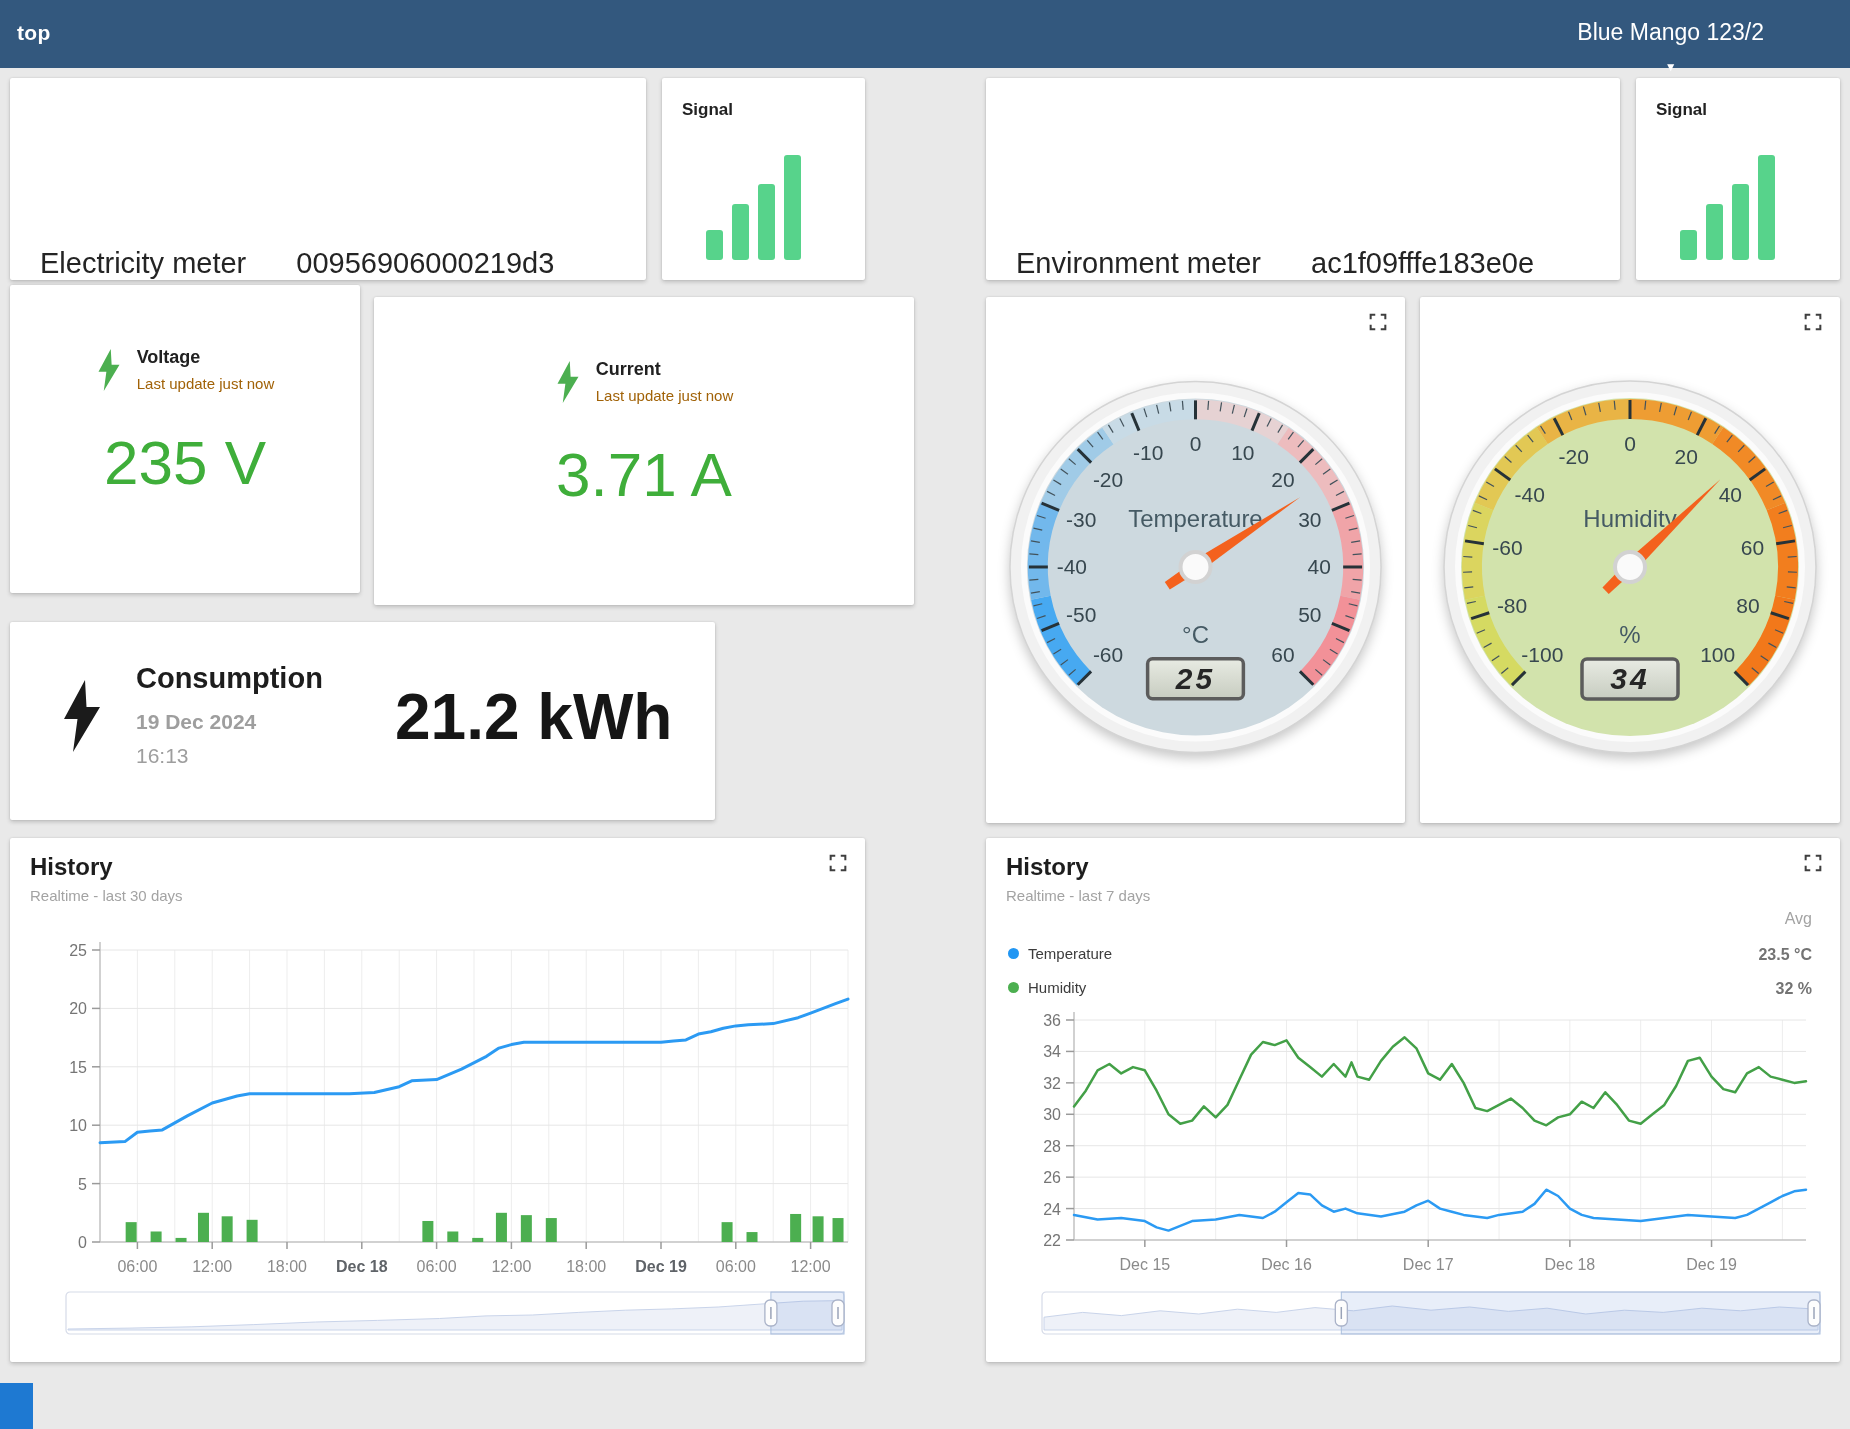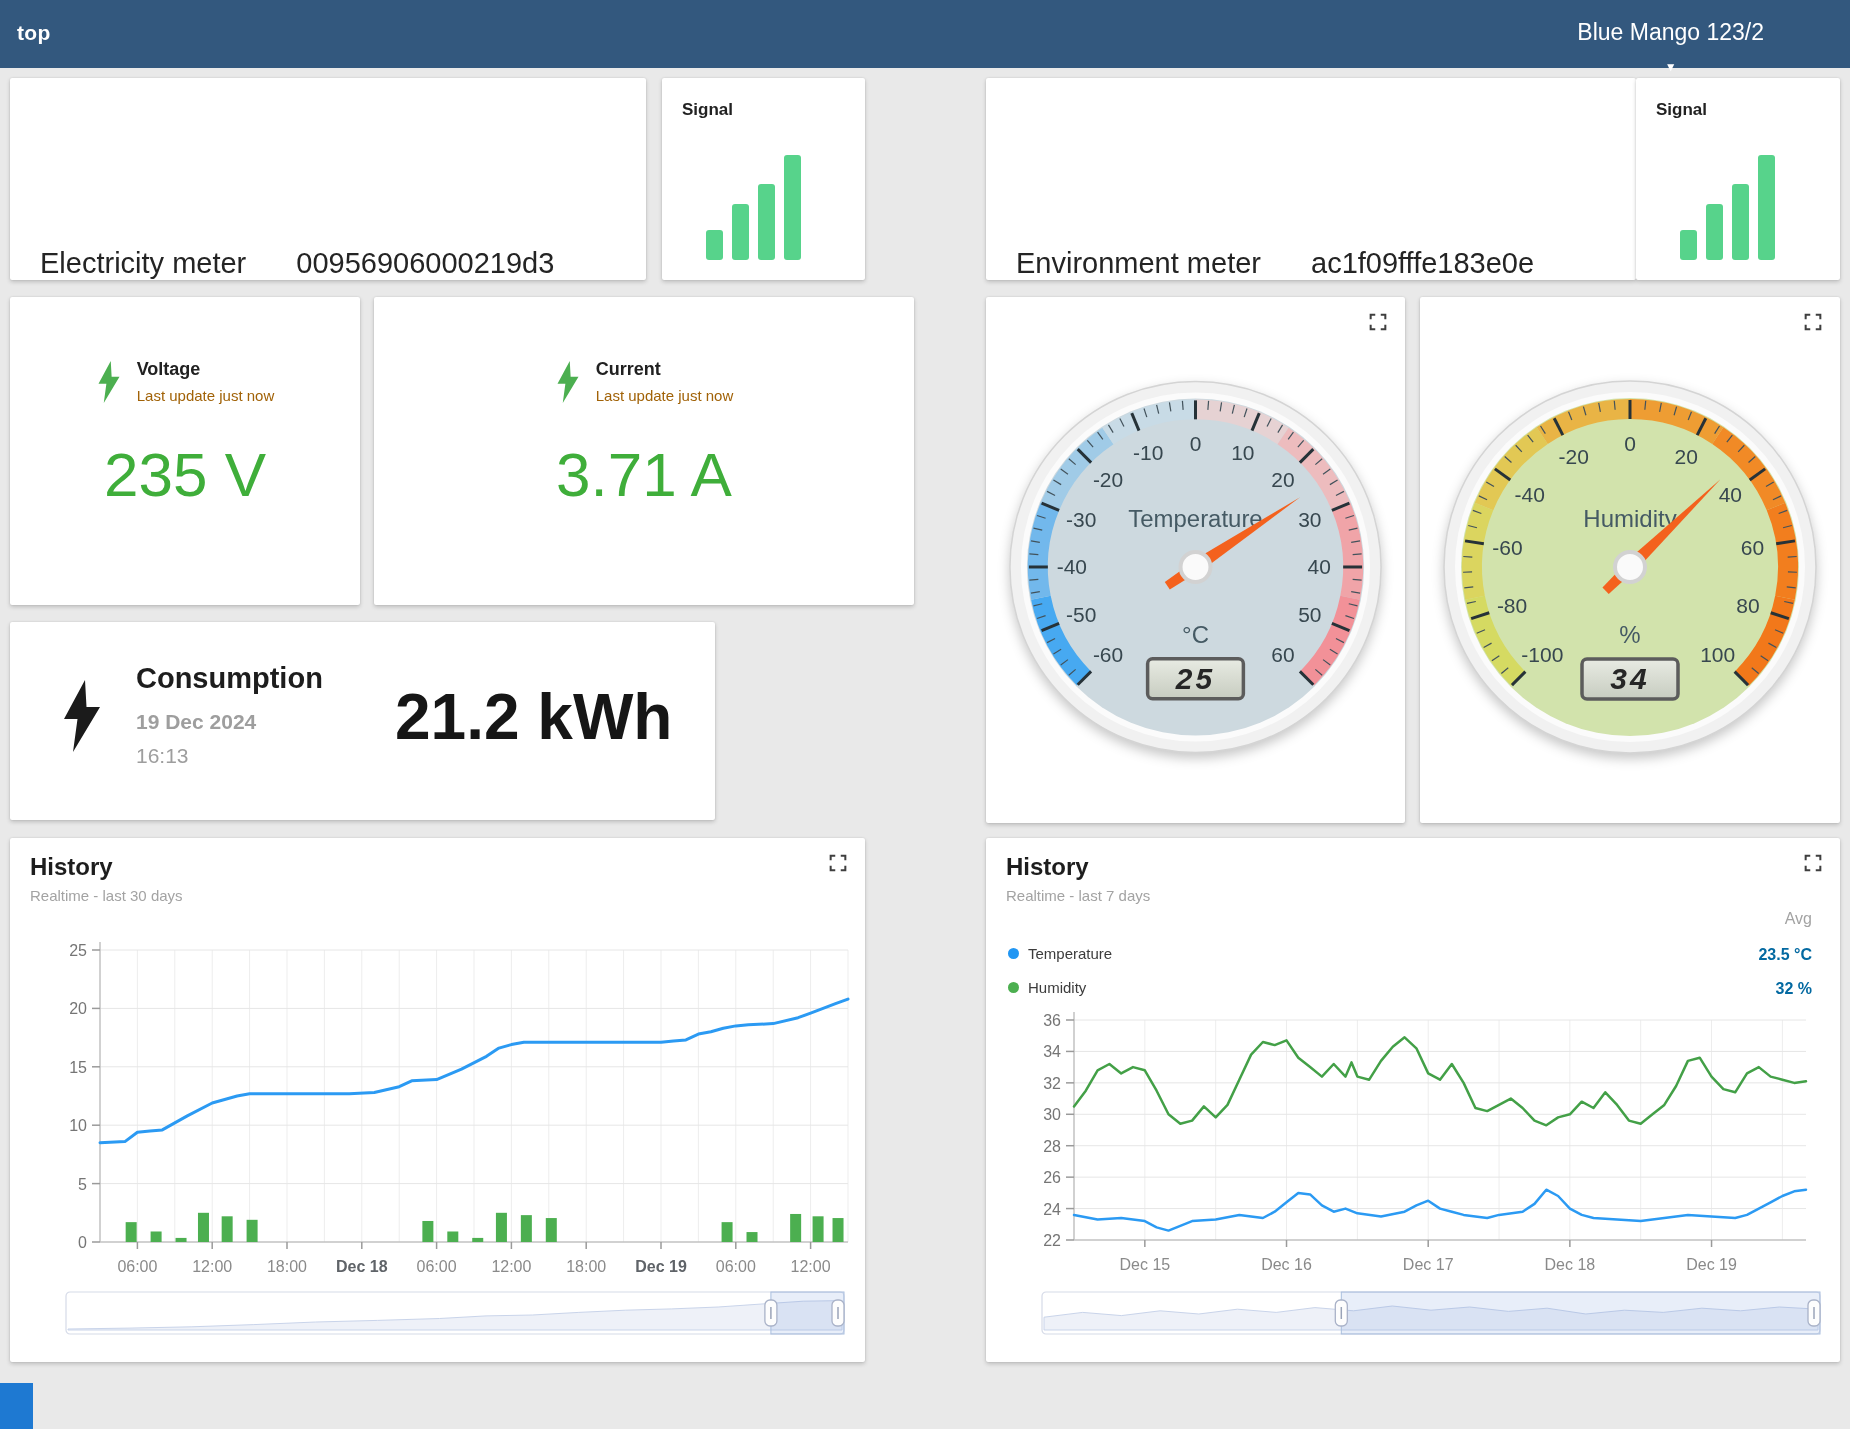--- a/index.html
+++ b/index.html
@@ -26,21 +26,21 @@
   .cons-time{position:absolute;left:126px;top:122px;font-size:21px;color:#9e9e9e;}
   .cons-value{position:absolute;left:385px;top:58px;font-size:64px;font-weight:bold;color:#161616;}
   .hist-title{position:absolute;left:20px;top:15px;font-size:24px;font-weight:bold;color:#1d1d1d;}
   .hist-sub{position:absolute;left:20px;top:49px;font-size:15px;color:#a3a3a3;}
   .fs-btn{position:absolute;right:16px;top:14px;width:22px;height:22px;cursor:pointer;}
   .legend{position:absolute;left:22px;top:98px;}
   .legend-row{display:flex;align-items:center;gap:9px;height:34px;font-size:15px;color:#3c3c3c;cursor:pointer;}
   .legend-dot{width:11px;height:11px;border-radius:50%;display:inline-block;}
   .avg-col{position:absolute;right:28px;top:72px;text-align:right;}
   .avg-head{font-size:16px;color:#a3a3a3;height:28px;}
-  .avg-val{font-size:16px;font-weight:bold;color:#0369a1;height:34px;display:flex;align-items:center;justify-content:flex-end;}
+  .avg-val{font-size:16px;font-weight:bold;color:#737373;height:34px;display:flex;align-items:center;justify-content:flex-end;}
   .gauge-svg{position:absolute;left:0;top:0;filter:drop-shadow(0 5px 6px rgba(0,0,0,.22));}
   .chart-svg{position:absolute;left:0;top:80px;}
   .nav-svg{position:absolute;left:55px;top:452px;}
   .fab{position:absolute;left:0;top:1383px;width:33px;height:46px;background:#1e79d2;}
   svg text{font-family:"Liberation Sans","DejaVu Sans",sans-serif;}
 </style>
 </head>
 <body>
 
 <div class="page">
@@ -63,21 +63,21 @@
   <div class="card" style="left:662px;top:78px;width:203px;height:202px;">
     <div class="sig-title">Signal</div>
     <div class="sig-bars" id="sigL">
         <div style="height: 30px;"></div>
         <div style="height: 56px;"></div>
         <div style="height: 76px;"></div>
         <div style="height: 105px;"></div>
       </div>
   </div>
 
-  <div class="card" style="left:10px;top:297px;width:350px;height:308px;">
+  <div class="card" style="left:10px;top:285px;width:350px;height:308px;">
     <div class="metric-head">
       <div class="metric-head-inner">
         <svg width="26" height="42" viewBox="0 0 12 24">
             <path d="M7 0 L0 13 H4.5 L3 24 L12 9 H7.5 Z" fill="#4caf50"></path>
           </svg>
         <div>
           <div class="metric-title">Voltage</div>
           <div class="metric-sub">Last update just now</div>
         </div>
       </div>
@@ -199,21 +199,21 @@
         <rect x="1" y="2" width="778" height="42" rx="4" fill="#ffffff" stroke="#d6dbe8" stroke-width="1.2"></rect>
         <path d="M 3.0 39.0 L 64.9 38.1 L 126.8 36.8 L 188.8 34.6 L 250.7 32.0 L 312.6 30.4 L 374.5 28.5 L 421.0 25.9 L 467.4 25.0 L 513.8 22.4 L 560.3 20.2 L 606.7 18.9 L 653.2 17.0 L 699.6 13.8 L 738.3 11.2 L 777.0 10.6 L 777 40 L 3 40 Z" fill="#eef1f8" stroke="#c9d4ea" stroke-width="1"></path>
         <rect x="705.9" y="2" width="73.10000000000002" height="42" fill="rgba(104,143,212,0.15)" stroke="#a9bede" stroke-width="1"></rect>
         <rect x="699.9" y="10" width="12" height="26" rx="5" fill="#fdfdfd" stroke="#a9b2c8" stroke-width="1.3"></rect>
         <line x1="705.9" y1="17" x2="705.9" y2="29" stroke="#9aa3b8" stroke-width="1.5"></line>
         <rect x="767" y="10" width="12" height="26" rx="5" fill="#fdfdfd" stroke="#a9b2c8" stroke-width="1.3"></rect>
         <line x1="773" y1="17" x2="773" y2="29" stroke="#9aa3b8" stroke-width="1.5"></line>
       </svg>
   </div>
 
-  <div class="card" style="left:986px;top:78px;width:634px;height:202px;padding-left:16px;">
+  <div class="card" style="left:986px;top:78px;width:634px;height:202px;">
     <div class="dev-row">
       <span>Environment meter</span>
       <span>ac1f09fffe183e0e</span>
     </div>
   </div>
 
   <div class="card" style="left:1636px;top:78px;width:204px;height:202px;">
     <div class="sig-title">Signal</div>
     <div class="sig-bars" id="sigR">
         <div style="height: 30px;"></div>

